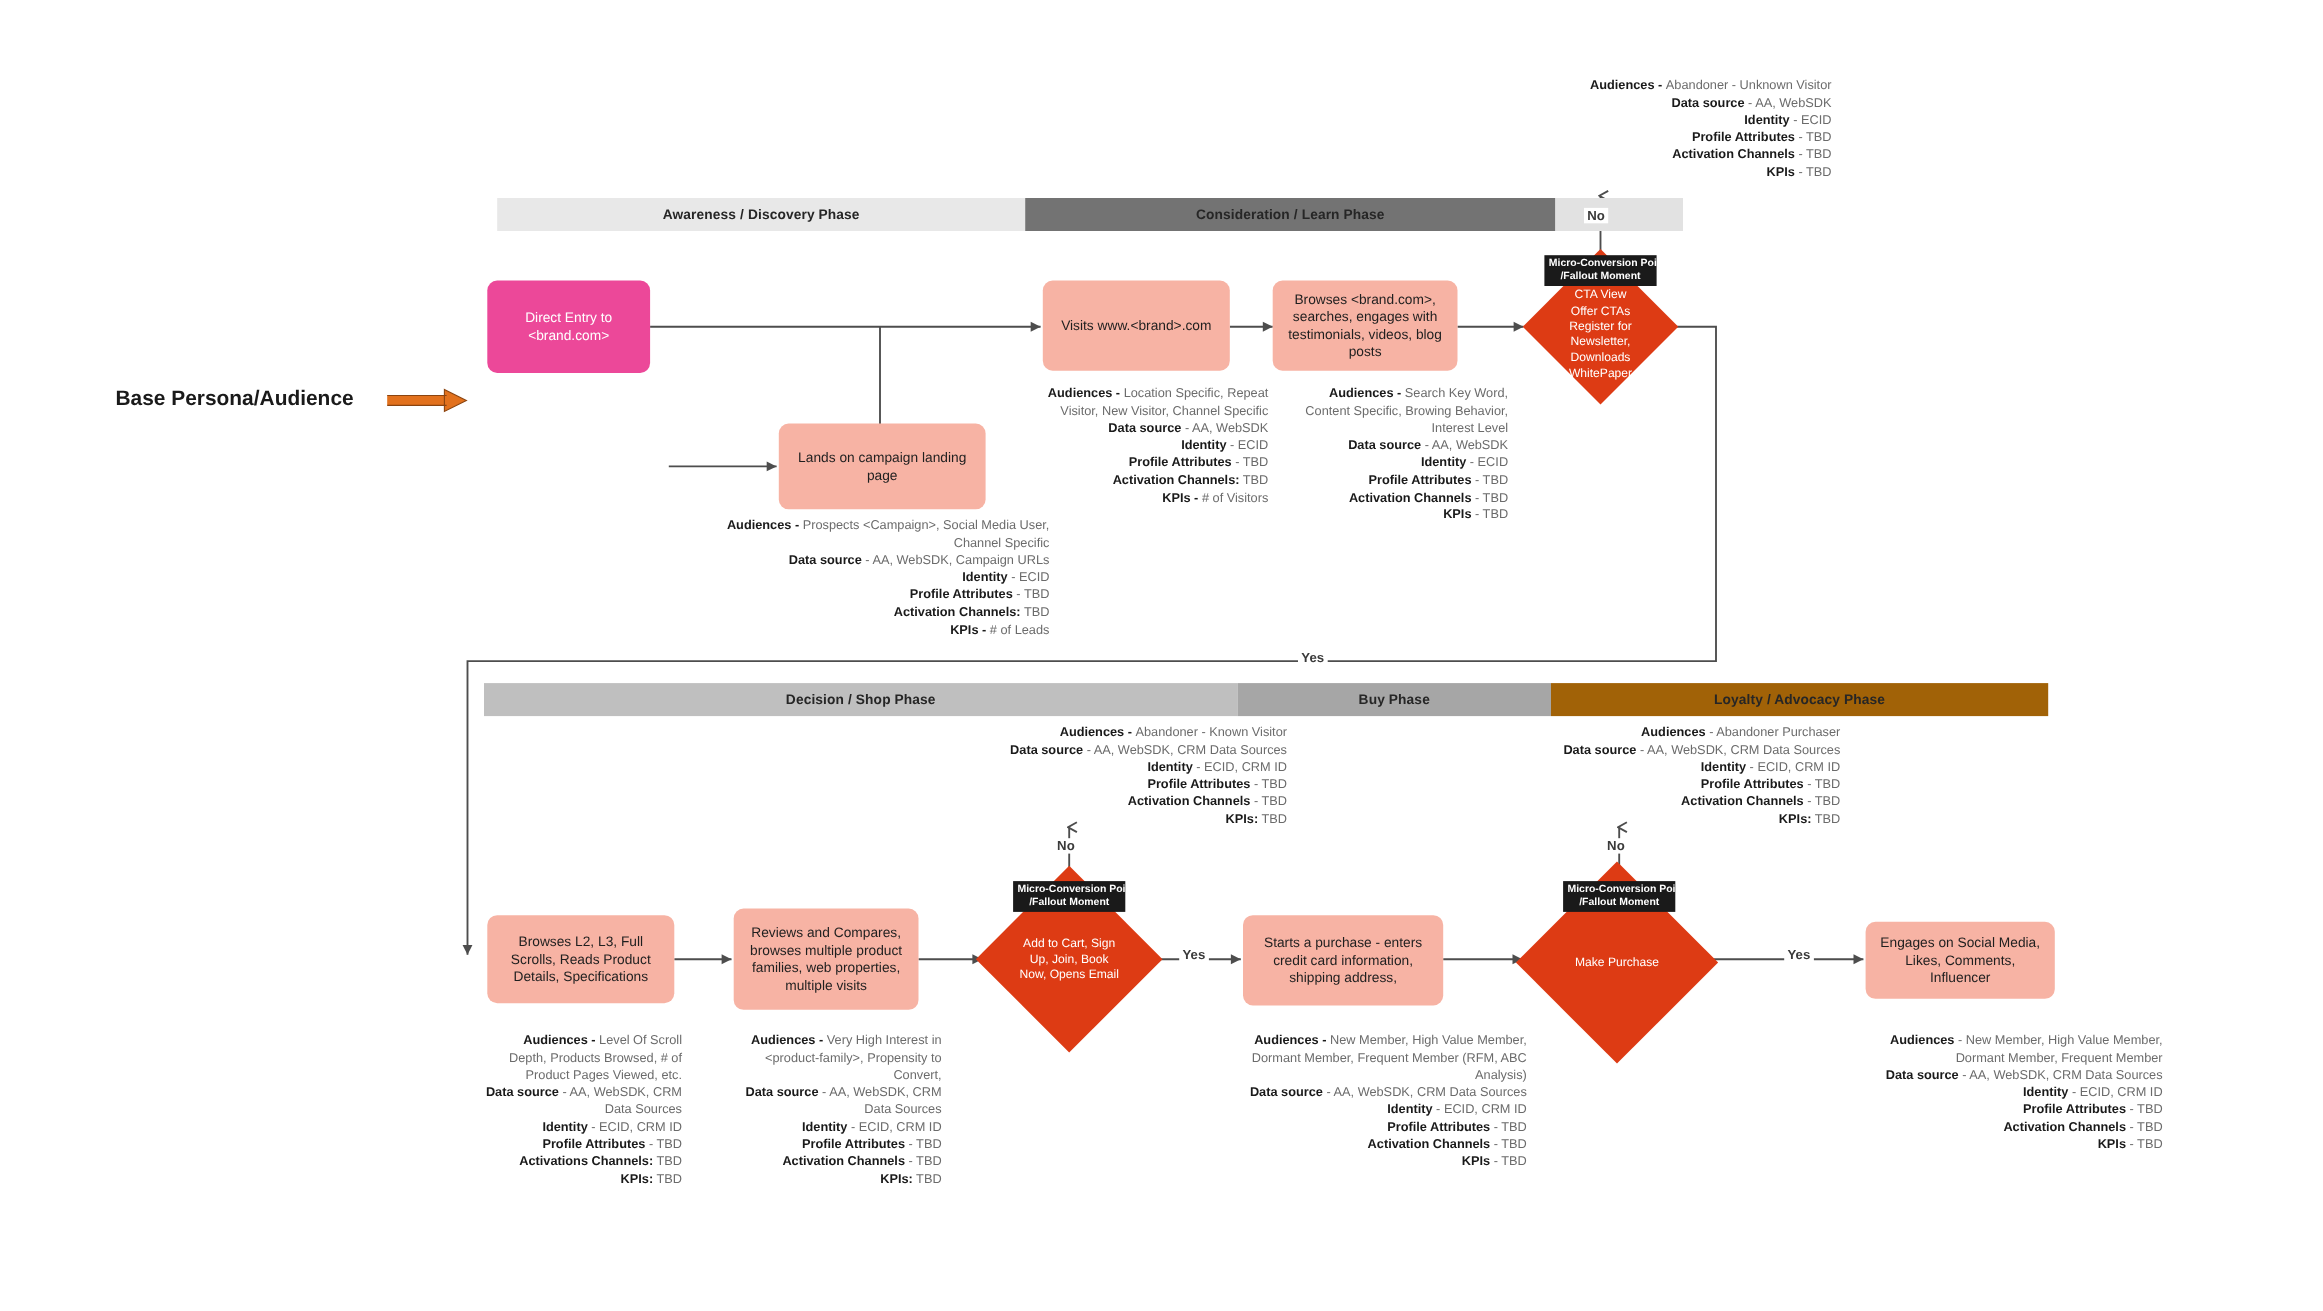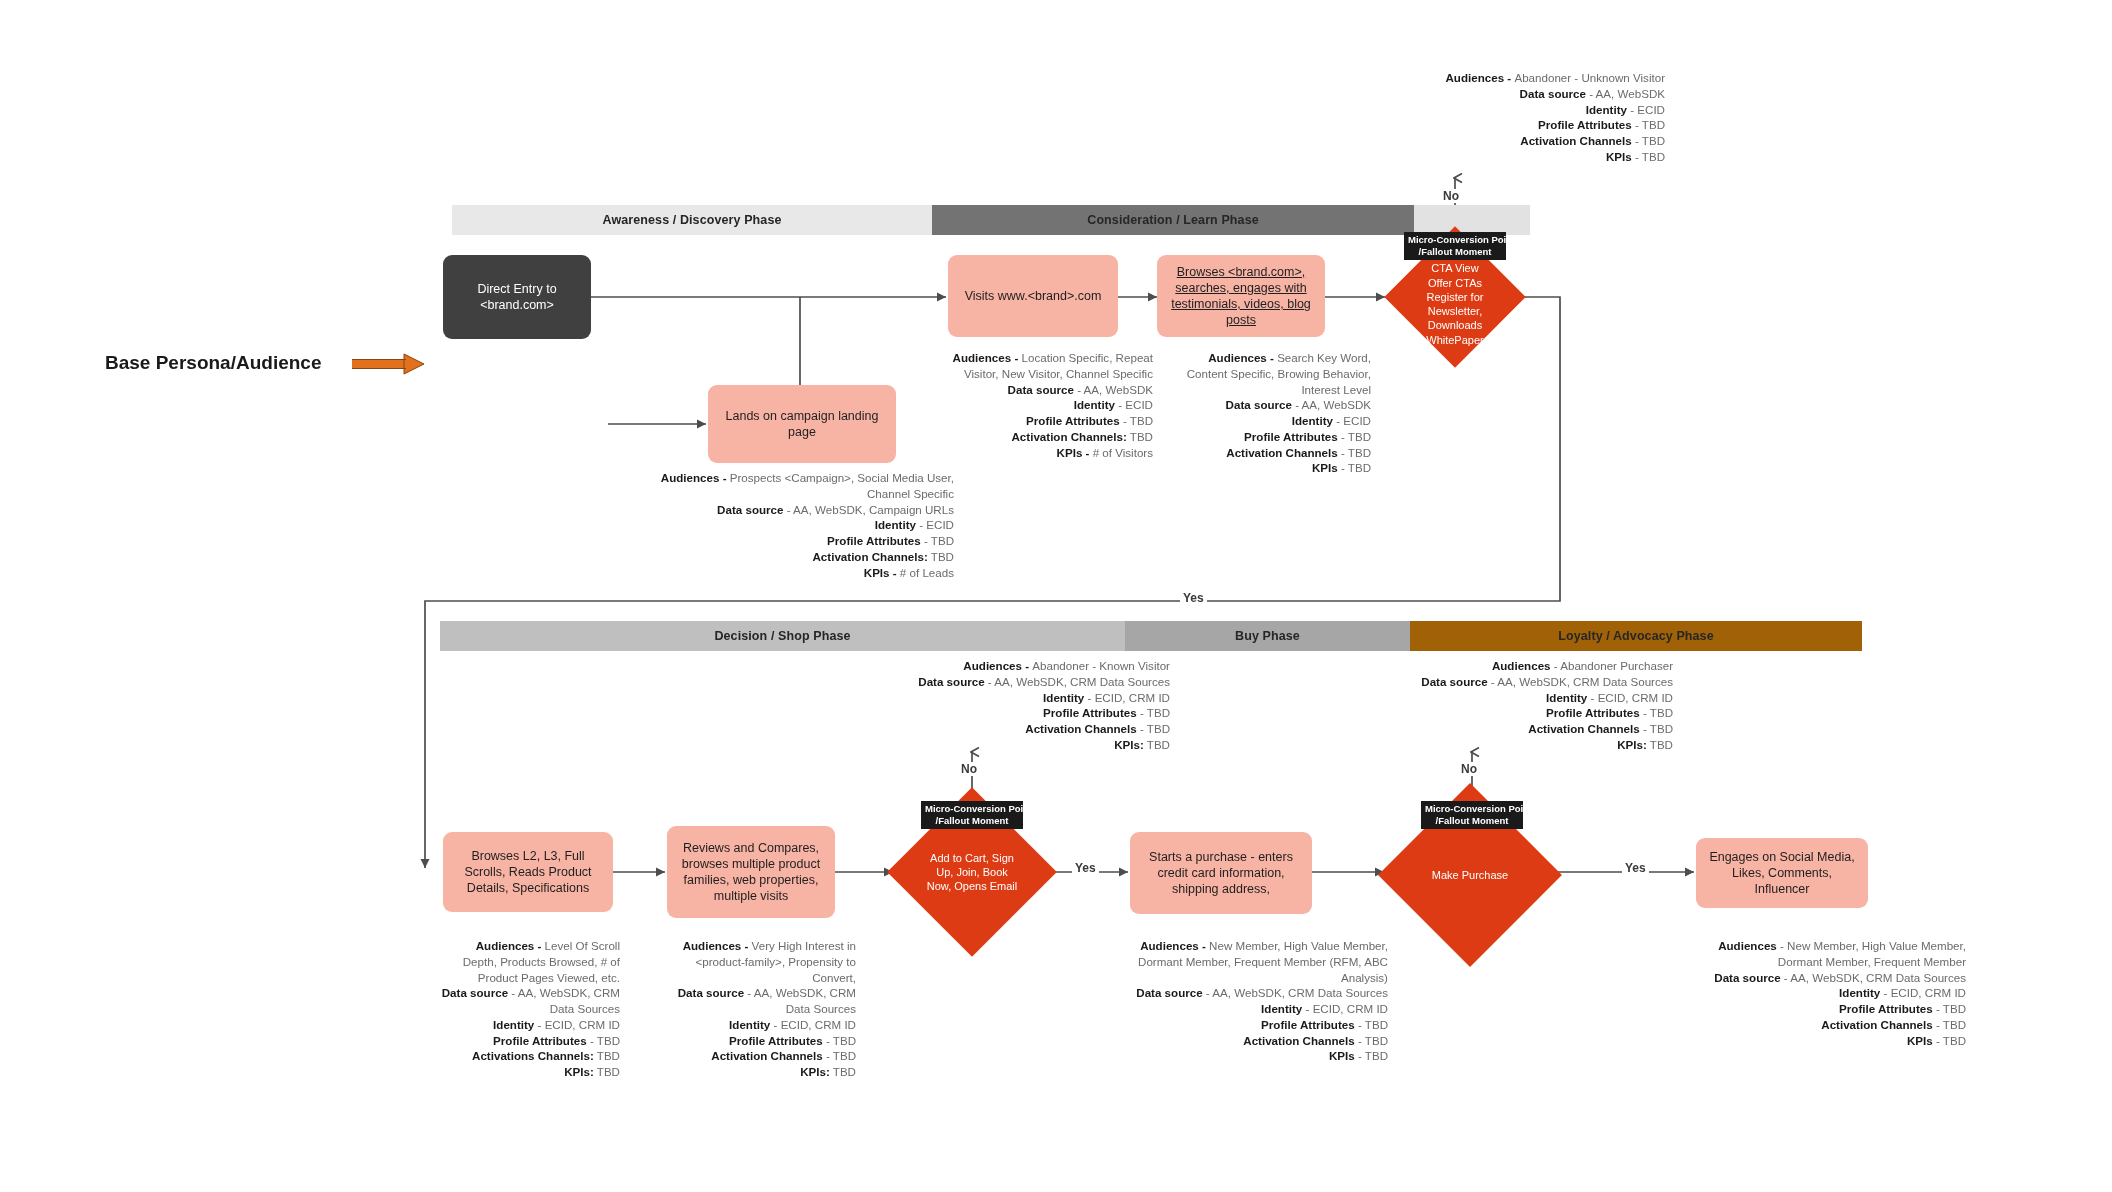--- a/index.html
+++ b/index.html
@@ -10,21 +10,21 @@
   
   .band{position:absolute;height:30px;display:flex;}
   .band .seg{display:flex;align-items:center;justify-content:center;
              font-size:12.5px;font-weight:700;color:#262626;
              letter-spacing:.1px;white-space:nowrap;}
 
   
   .node{position:absolute;box-sizing:border-box;display:flex;align-items:center;
         justify-content:center;text-align:center;border-radius:9px;
         font-size:12.5px;line-height:1.28;padding:6px 8px;}
-  .node.grey{background:#404040;color:#ffffff;}
+  .node.grey{background:#ec4899;color:#ffffff;}
   .node.pink{background:#f7b3a4;color:#1f1f1f;}
 
   
   .diamond{position:absolute;}
   .diamond .shape{position:absolute;left:0;top:0;width:100%;height:100%;
                   background:#dd3b14;transform:rotate(45deg);}
   .diamond .dtext{position:absolute;left:0;top:0;width:100%;height:100%;
                   display:flex;align-items:center;justify-content:center;
                   text-align:center;color:#ffffff;font-size:11px;line-height:1.3;
                   padding:0 14px;box-sizing:border-box;}
@@ -103,40 +103,40 @@
     <g>
       <path d="M352,364 L410,364" stroke="#e2711d" stroke-width="9" fill="none"></path>
       <path d="M404,354 L424,364 L404,374 Z" fill="#e2711d" stroke="#8a4410" stroke-width="1"></path>
       <path d="M352,359.5 L406,359.5" stroke="#8a4410" stroke-width="1" fill="none"></path>
       <path d="M352,368.5 L406,368.5" stroke="#8a4410" stroke-width="1" fill="none"></path>
     </g>
   </svg>
 
   <div class="persona" style="left:105px;top:352px;">Base Persona/Audience</div>
 
-  <div class="band" style="left:452px;top:180px;width:1078px;margin-top:25px;">
+  <div class="band" style="left:452px;top:180px;width:1078px;">
     <div class="seg" style="width:480px;background:#e8e8e8;">Awareness  / Discovery Phase</div>
     <div class="seg" style="width:482px;background:#737373;">Consideration / Learn Phase</div>
     <div class="seg" style="width:116px;background:#e2e2e2;"></div>
   </div>
 
   <div class="band" style="left:440px;top:621px;width:1422px;">
     <div class="seg" style="width:685px;background:#bfbfbf;">Decision / Shop Phase</div>
     <div class="seg" style="width:285px;background:#a6a6a6;">Buy Phase</div>
     <div class="seg" style="width:452px;background:#a16207;">Loyalty / Advocacy Phase</div>
   </div>
 
   <div class="node grey" style="left:443px;top:255px;width:148px;height:84px;">Direct Entry to &lt;brand.com&gt;</div>
 
 
   <div class="node pink" style="left:708px;top:385px;width:188px;height:78px;">Lands on campaign landing page</div>
 
   <div class="node pink" style="left:948px;top:255px;width:170px;height:82px;">Visits www.&lt;brand&gt;.com</div>
 
-  <div class="node pink" style="left:1157px;top:255px;width:168px;height:82px;text-decoration:underline;">Browses  &lt;brand.com&gt;, searches, engages with testimonials, videos, blog posts</div>
+  <div class="node pink" style="left:1157px;top:255px;width:168px;height:82px;">Browses  &lt;brand.com&gt;, searches, engages with testimonials, videos, blog posts</div>
 
   <div class="diamond" style="left:1405px;top:247px;width:100px;height:100px;">
     <div class="shape"></div>
     <div class="dtext">Learn More CTA View Offer CTAs Register for Newsletter, Downloads WhitePaper</div>
   </div>
   <div class="mcp" style="left:1404px;top:232px;width:102px;">
     <div>Micro-Conversion Point</div>
     <div>/Fallout Moment</div>
   </div>
 

